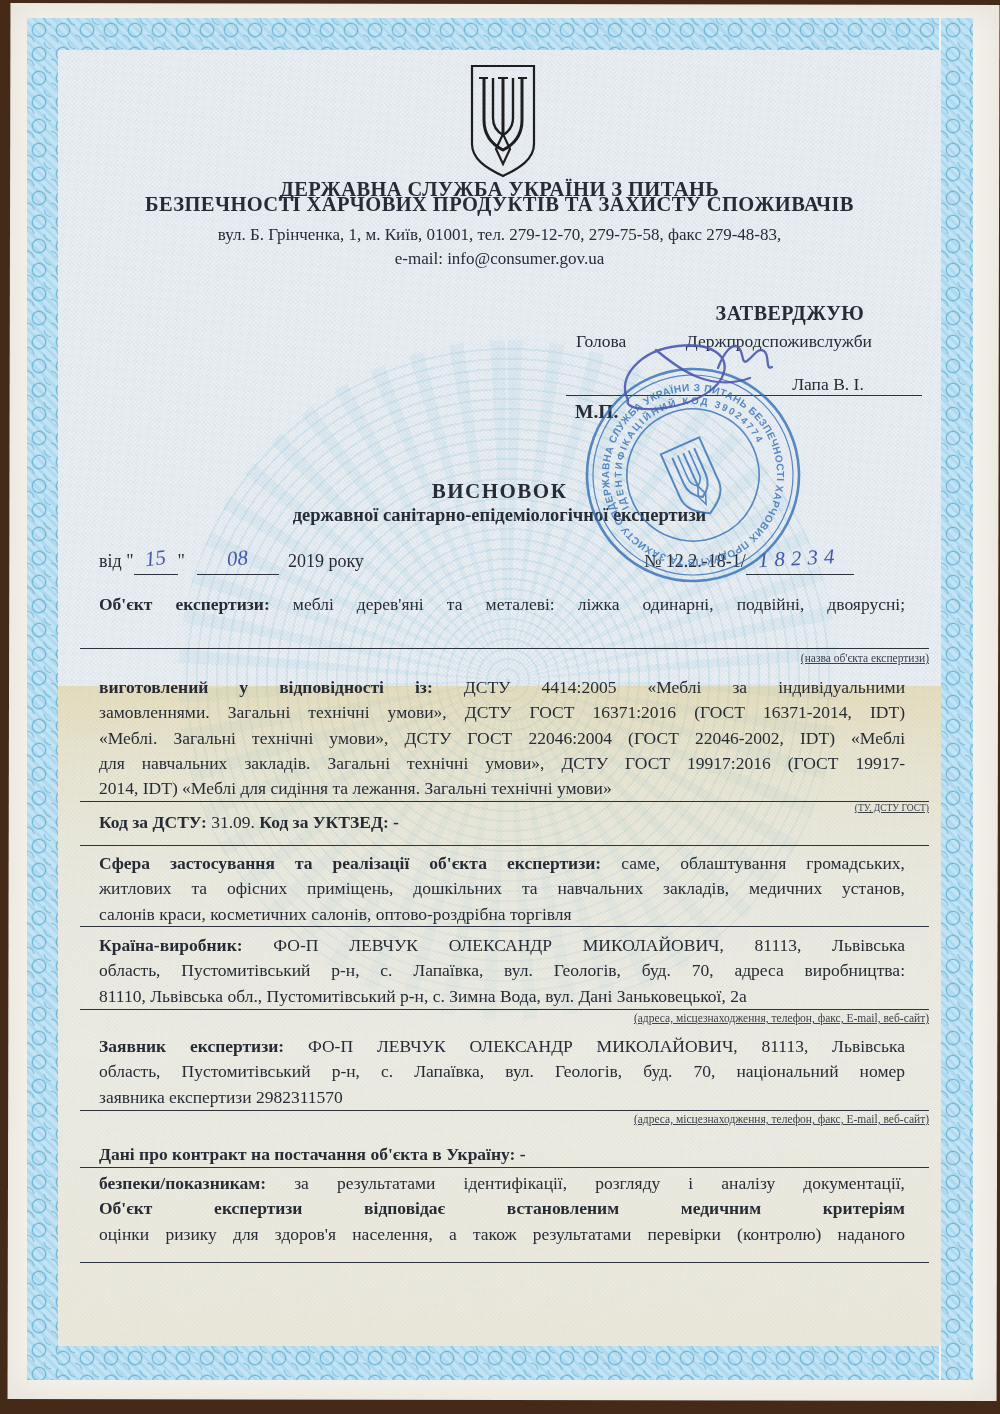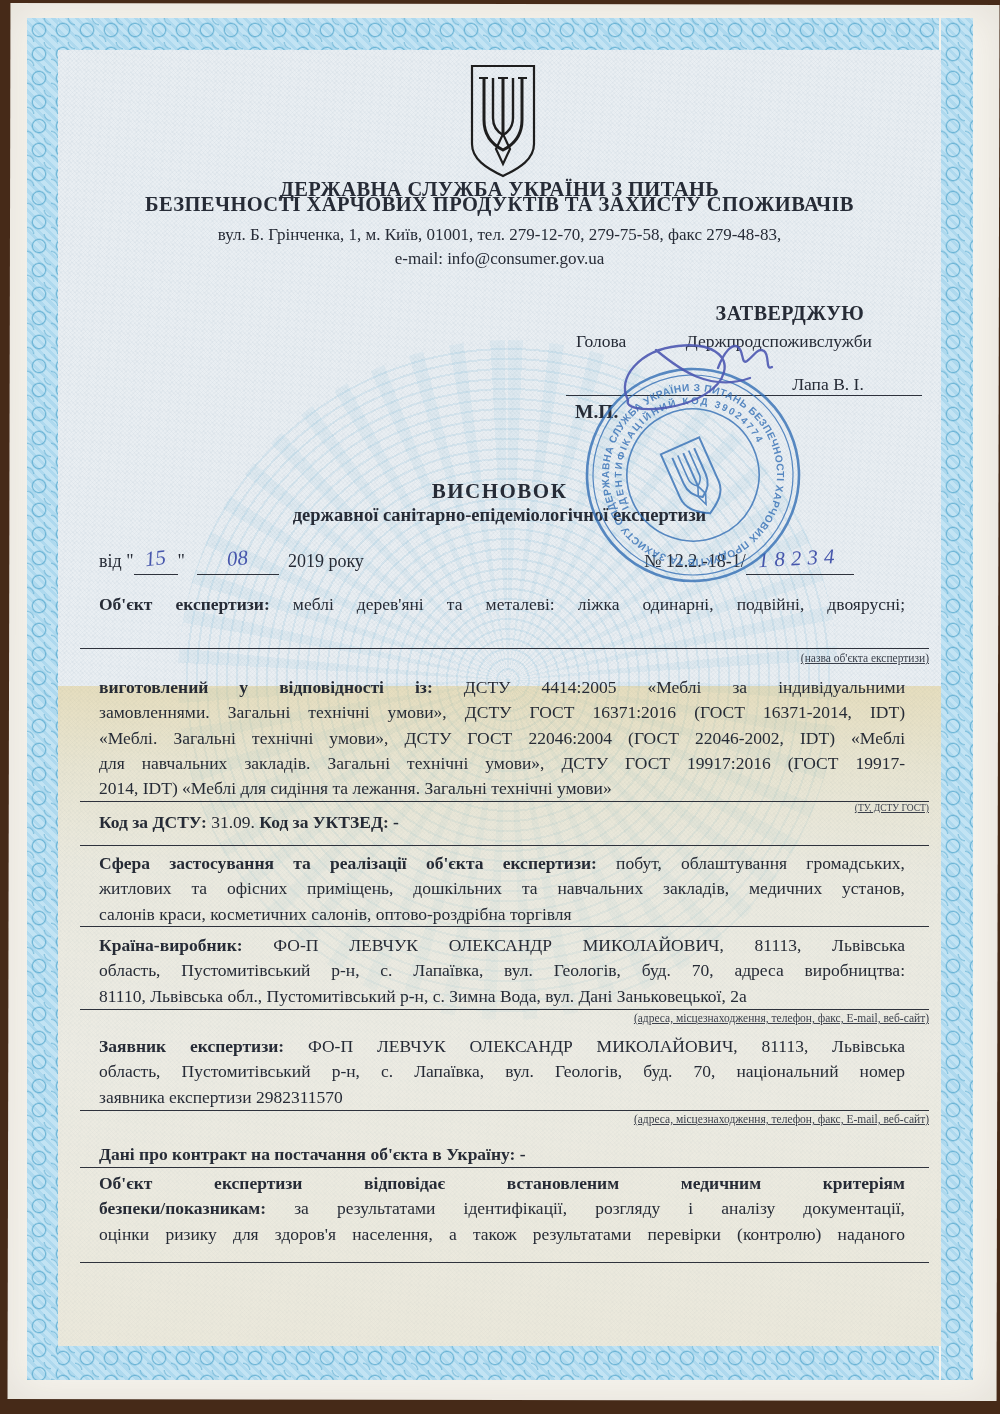--- a/index.html
+++ b/index.html
@@ -147,21 +147,21 @@
   </div>
   <div class="rule" style="top:801px;"></div>
   <div class="cap" style="top:803px;font-size:9.5px;">(ТУ, ДСТУ ГОСТ)</div>
 
   <div class="t ll" style="top:810px;">
     <span class="bd">Код за ДСТУ:</span><span> 31.09. </span><span class="bd">Код за УКТЗЕД: -</span>
   </div>
   <div class="rule" style="top:845px;"></div>
 
   <div class="t" style="top:851px;">
-    <div class="jl"><span class="bd">Сфера застосування та реалізації об'єкта експертизи:</span><span> побут, облаштування громадських,</span></div>
+    <div class="jl"><span class="bd">Сфера застосування та реалізації об'єкта експертизи:</span><span> саме, облаштування громадських,</span></div>
     <div class="jl">житлових та офісних приміщень, дошкільних та навчальних закладів, медичних установ,</div>
     <div class="ll">салонів краси, косметичних салонів, оптово-роздрібна торгівля</div>
   </div>
   <div class="rule" style="top:926px;"></div>
 
   <div class="t" style="top:933px;">
     <div class="jl"><span class="bd">Країна-виробник:</span><span> ФО-П ЛЕВЧУК ОЛЕКСАНДР МИКОЛАЙОВИЧ, 81113, Львівська</span></div>
     <div class="jl">область, Пустомитівський р-н, с. Лапаївка, вул. Геологів, буд. 70, адреса виробництва:</div>
     <div class="ll">81110, Львівська обл., Пустомитівський р-н, с. Зимна Вода, вул. Дані Заньковецької, 2а</div>
   </div>
@@ -173,18 +173,18 @@
     <div class="jl">область, Пустомитівський р-н, с. Лапаївка, вул. Геологів, буд. 70,  національний номер</div>
     <div class="ll">заявника експертизи 2982311570</div>
   </div>
   <div class="rule" style="top:1110px;"></div>
   <div class="cap" style="top:1113px;">(адреса, місцезнаходження, телефон, факс, E-mail, веб-сайт)</div>
 
   <div class="t ll bd" style="top:1142px;">Дані про контракт на постачання об'єкта в Україну: -</div>
   <div class="rule" style="top:1167px;"></div>
 
   <div class="t" style="top:1171px;">
+    <div class="jl"><span class="bd">безпеки/показникам:</span><span> за результатами  ідентифікації, розгляду і аналізу документації,</span></div>
     <div class="jl bd">Об'єкт експертизи відповідає встановленим медичним критеріям</div>
-    <div class="jl"><span class="bd">безпеки/показникам:</span><span> за результатами  ідентифікації, розгляду і аналізу документації,</span></div>
     <div class="jl">оцінки ризику для здоров'я населення, а також результатами перевірки (контролю) наданого</div>
   </div>
   <div class="rule" style="top:1262px;"></div>
 </div>
 
 </body></html>

